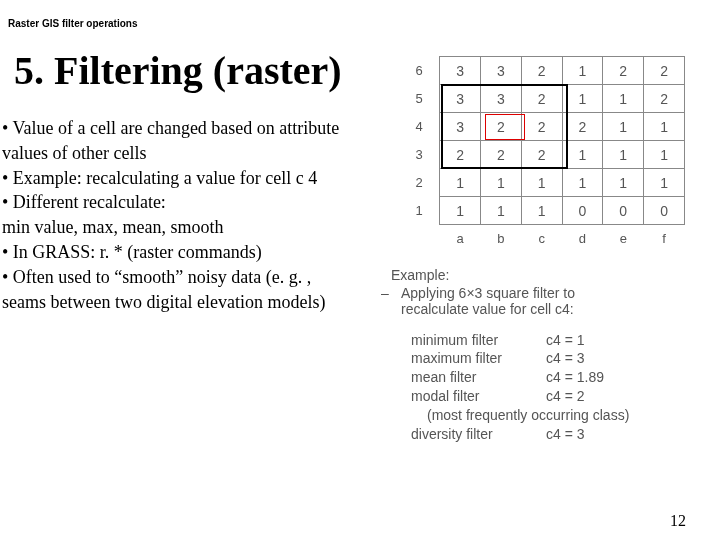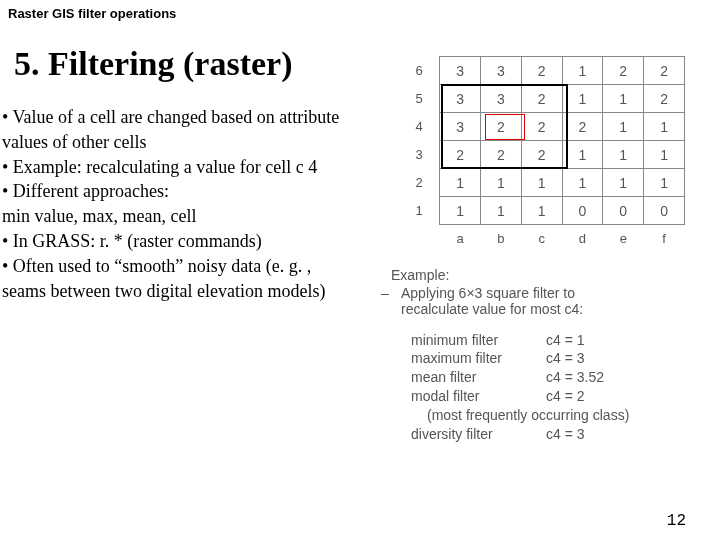--- a/index.html
+++ b/index.html
@@ -4,25 +4,26 @@
 <style>
   * { box-sizing: border-box; margin: 0; padding: 0; }
   body {
     width: 720px; height: 540px;
     font-family: "Times New Roman", serif;
     color: #000; background: #fff;
     position: relative; overflow: hidden;
   }
   .page-header {
     font-family: Arial, sans-serif;
-    font-size: 13px; font-weight: bold;
-    padding: 6px 8px;
+    font-size: 10px; font-weight: bold;
+    padding: 0 8px;
+    margin-top: 18px;
   }
   .slide-title {
-    font-size: 34px;
+    font-size: 40px;
     margin: 18px 0 22px 14px;
   }
   .left-col {
     width: 345px;
     margin-left: 2px;
     font-size: 18px;
     line-height: 1.38;
   }
   .bullet { margin-bottom: 0; }
 
@@ -75,36 +76,36 @@
   .filters {
     margin: 14px 0 0 36px;
     color:#555; font-size:14px;
     line-height: 1.35;
   }
   .filters .row { display:flex; }
   .filters .fname { width: 135px; }
   .filters .note { margin-left:16px; }
   .page-num {
     position:absolute; right:34px; bottom:10px;
-    font-family:Liberation Mono, monospace;
+    font-family:Liberation Serif, serif;
     font-size:16px;
   }
 </style>
 </head>
 <body>
 
 <div class="page-header">Raster GIS filter operations</div>
 
 <h1 class="slide-title">5. Filtering (raster)</h1>
 
 <div class="left-col">
   <div class="bullet">• Value of a cell are changed based on attribute values of other cells</div>
   <div class="bullet">• Example: recalculating a value for cell c 4</div>
-  <div class="bullet">• Different approaches:</div>
-  <div class="bullet">min value, max, mean, cell</div>
+  <div class="bullet">• Different recalculate:</div>
+  <div class="bullet">min value, max, mean, smooth</div>
   <div class="bullet">• In GRASS: r. * (raster commands)</div>
   <div class="bullet">• Often used to “smooth” noisy data (e. g. , seams between two digital elevation models)</div>
 </div>
 
 <div class="right-col">
   <div class="grid-wrap">
     <table class="raster">
       <tbody>
           <tr>
             <td class="row-lbl">6</td>
@@ -170,34 +171,34 @@
             <td class="col-lbl">f</td>
           </tr>
     </tbody>
       </table>
     <div class="thick-box" style="top:28px;left:66px;width:127px;height:85px;"></div>
     <div class="red-box" style="top:58px;left:110px;width:40px;height:26px;"></div>
   </div>
 
   <div class="example-label">Example:</div>
   <div class="example-line"><span class="dash">–</span><span>Applying 6×3 square filter to</span></div>
-  <div class="example-line"><span>recalculate value for most c4:</span></div>
+  <div class="example-line"><span>recalculate value for cell c4:</span></div>
 
   <div class="filters">
     <div class="row">
         <div class="fname">minimum filter</div>
         <div>c4 = 1</div>
       </div>
     <div class="row">
         <div class="fname">maximum filter</div>
         <div>c4 = 3</div>
       </div>
     <div class="row">
         <div class="fname">mean filter</div>
-        <div>c4 = 3.52</div>
+        <div>c4 = 1.89</div>
       </div>
     <div class="row">
         <div class="fname">modal filter</div>
         <div>c4 = 2</div>
       </div>
     <div class="note">(most frequently occurring class)</div>
     <div class="row">
         <div class="fname">diversity filter</div>
         <div>c4 = 3</div>
       </div>

